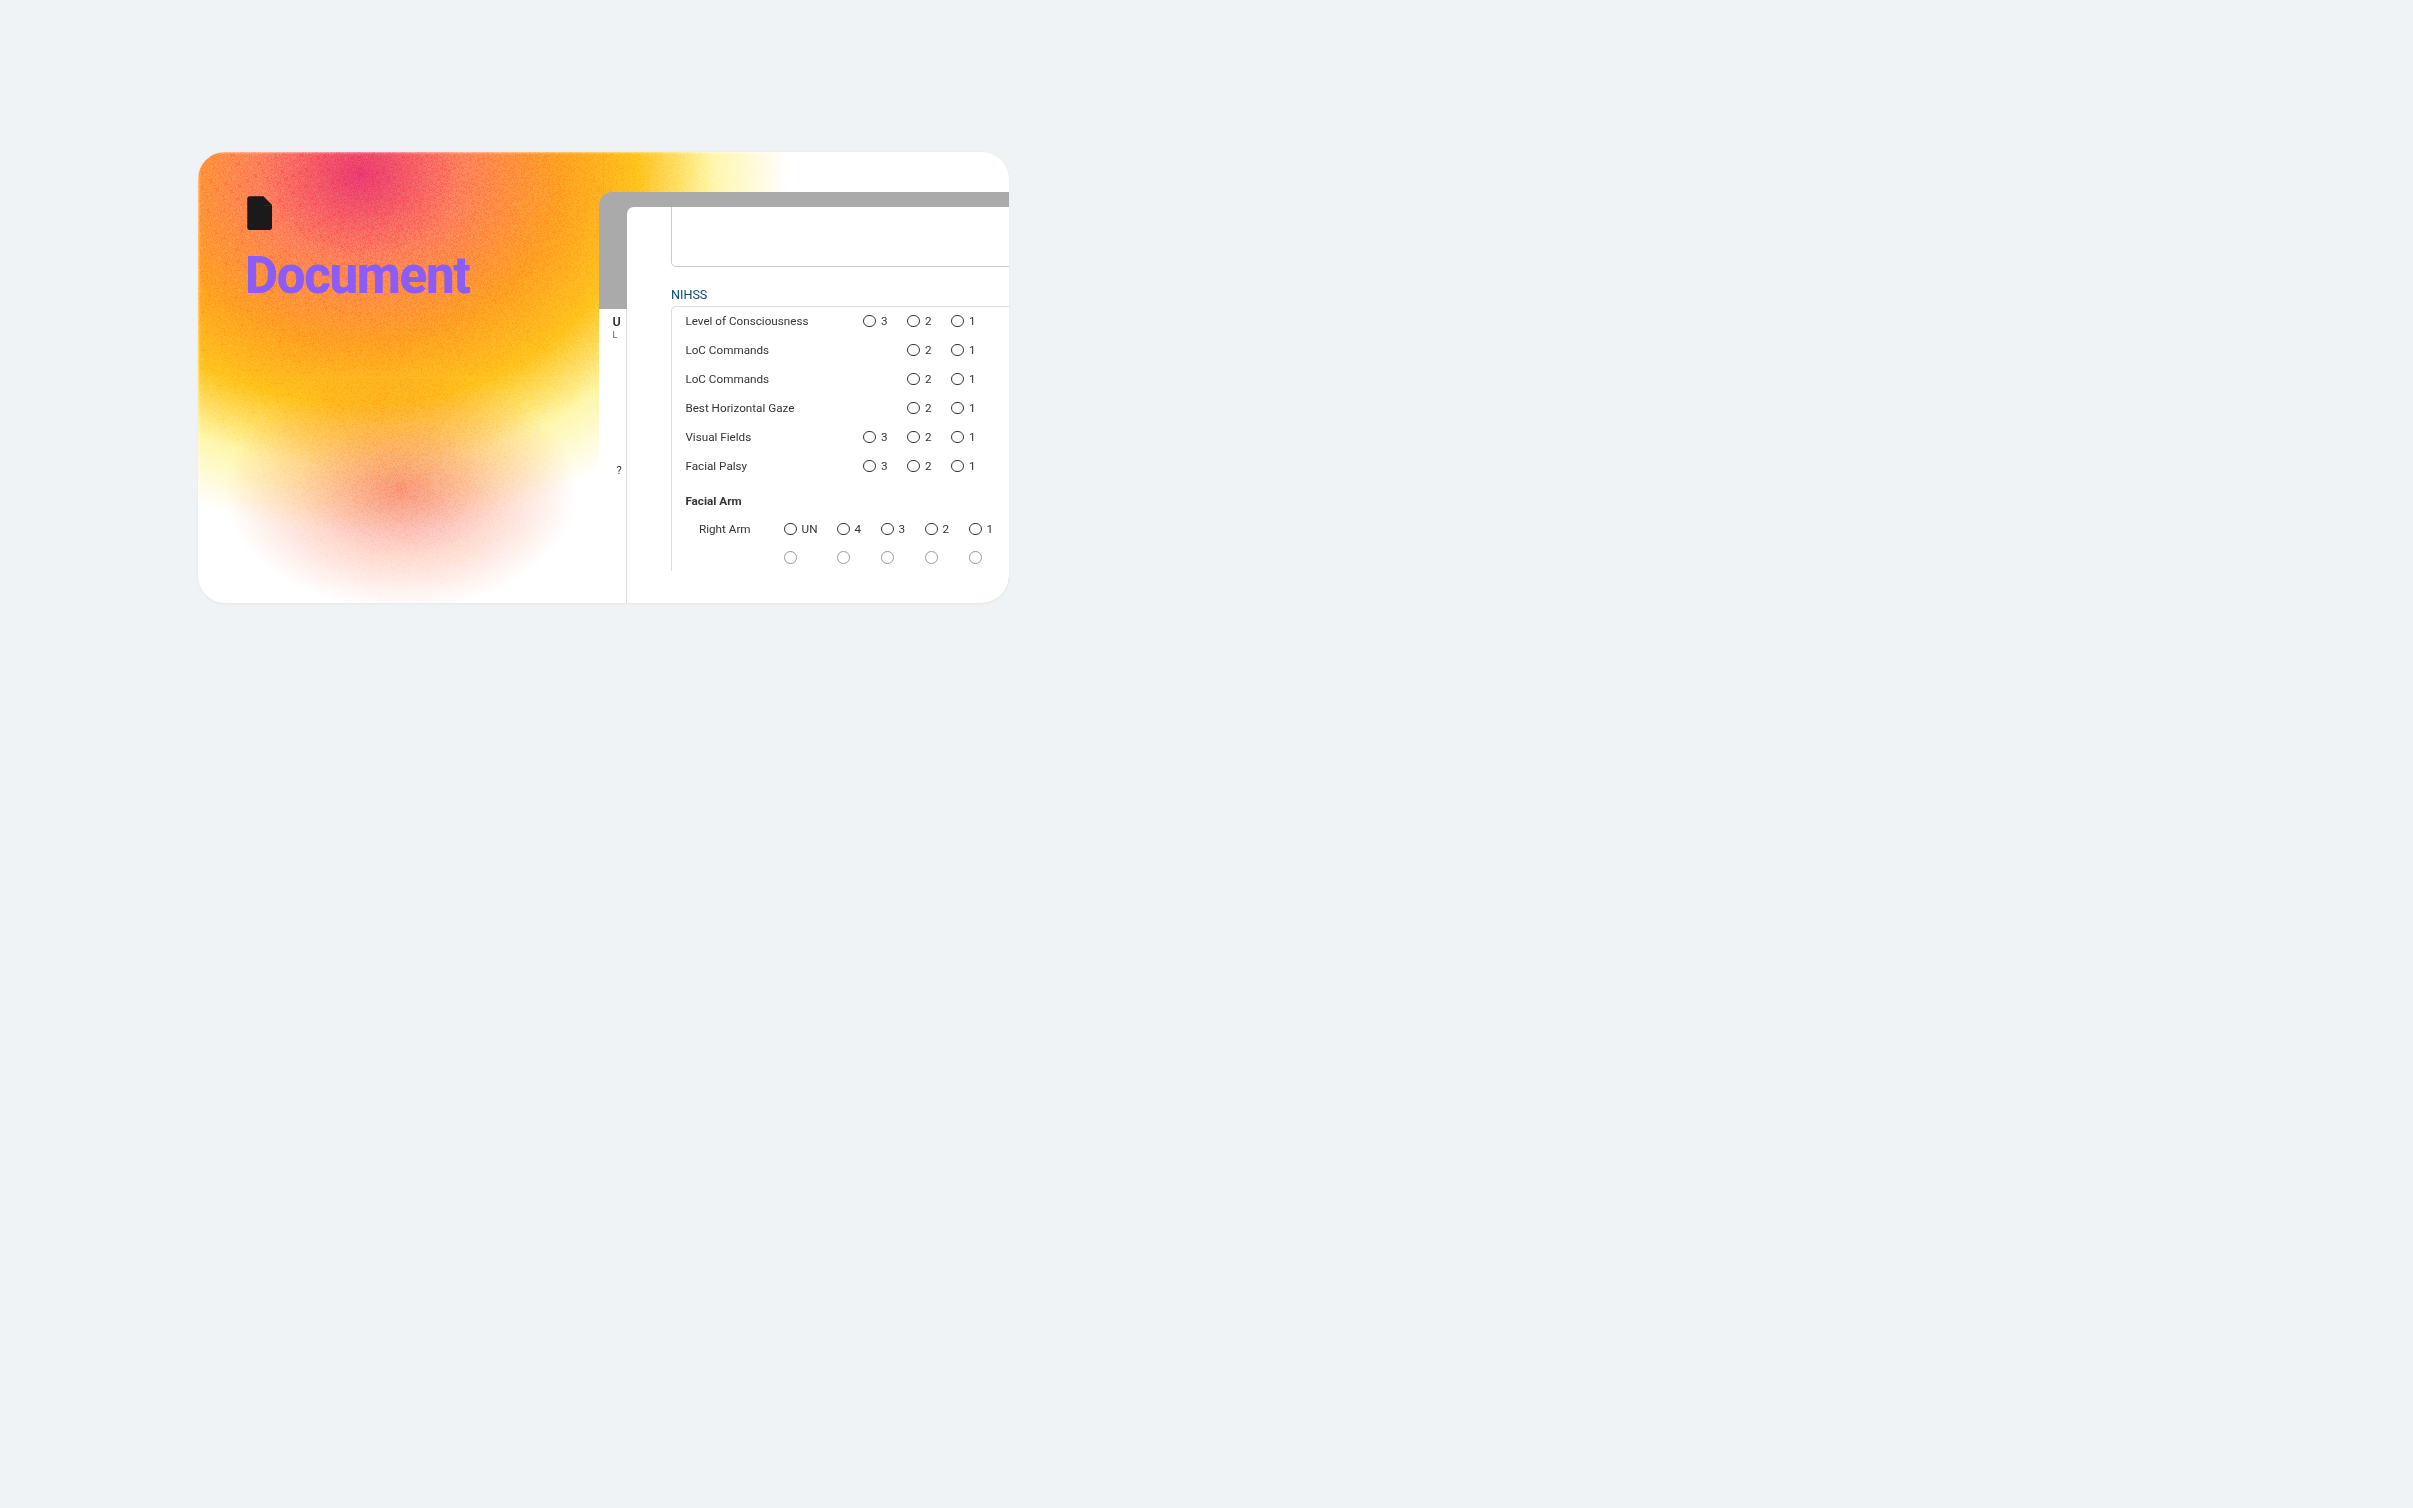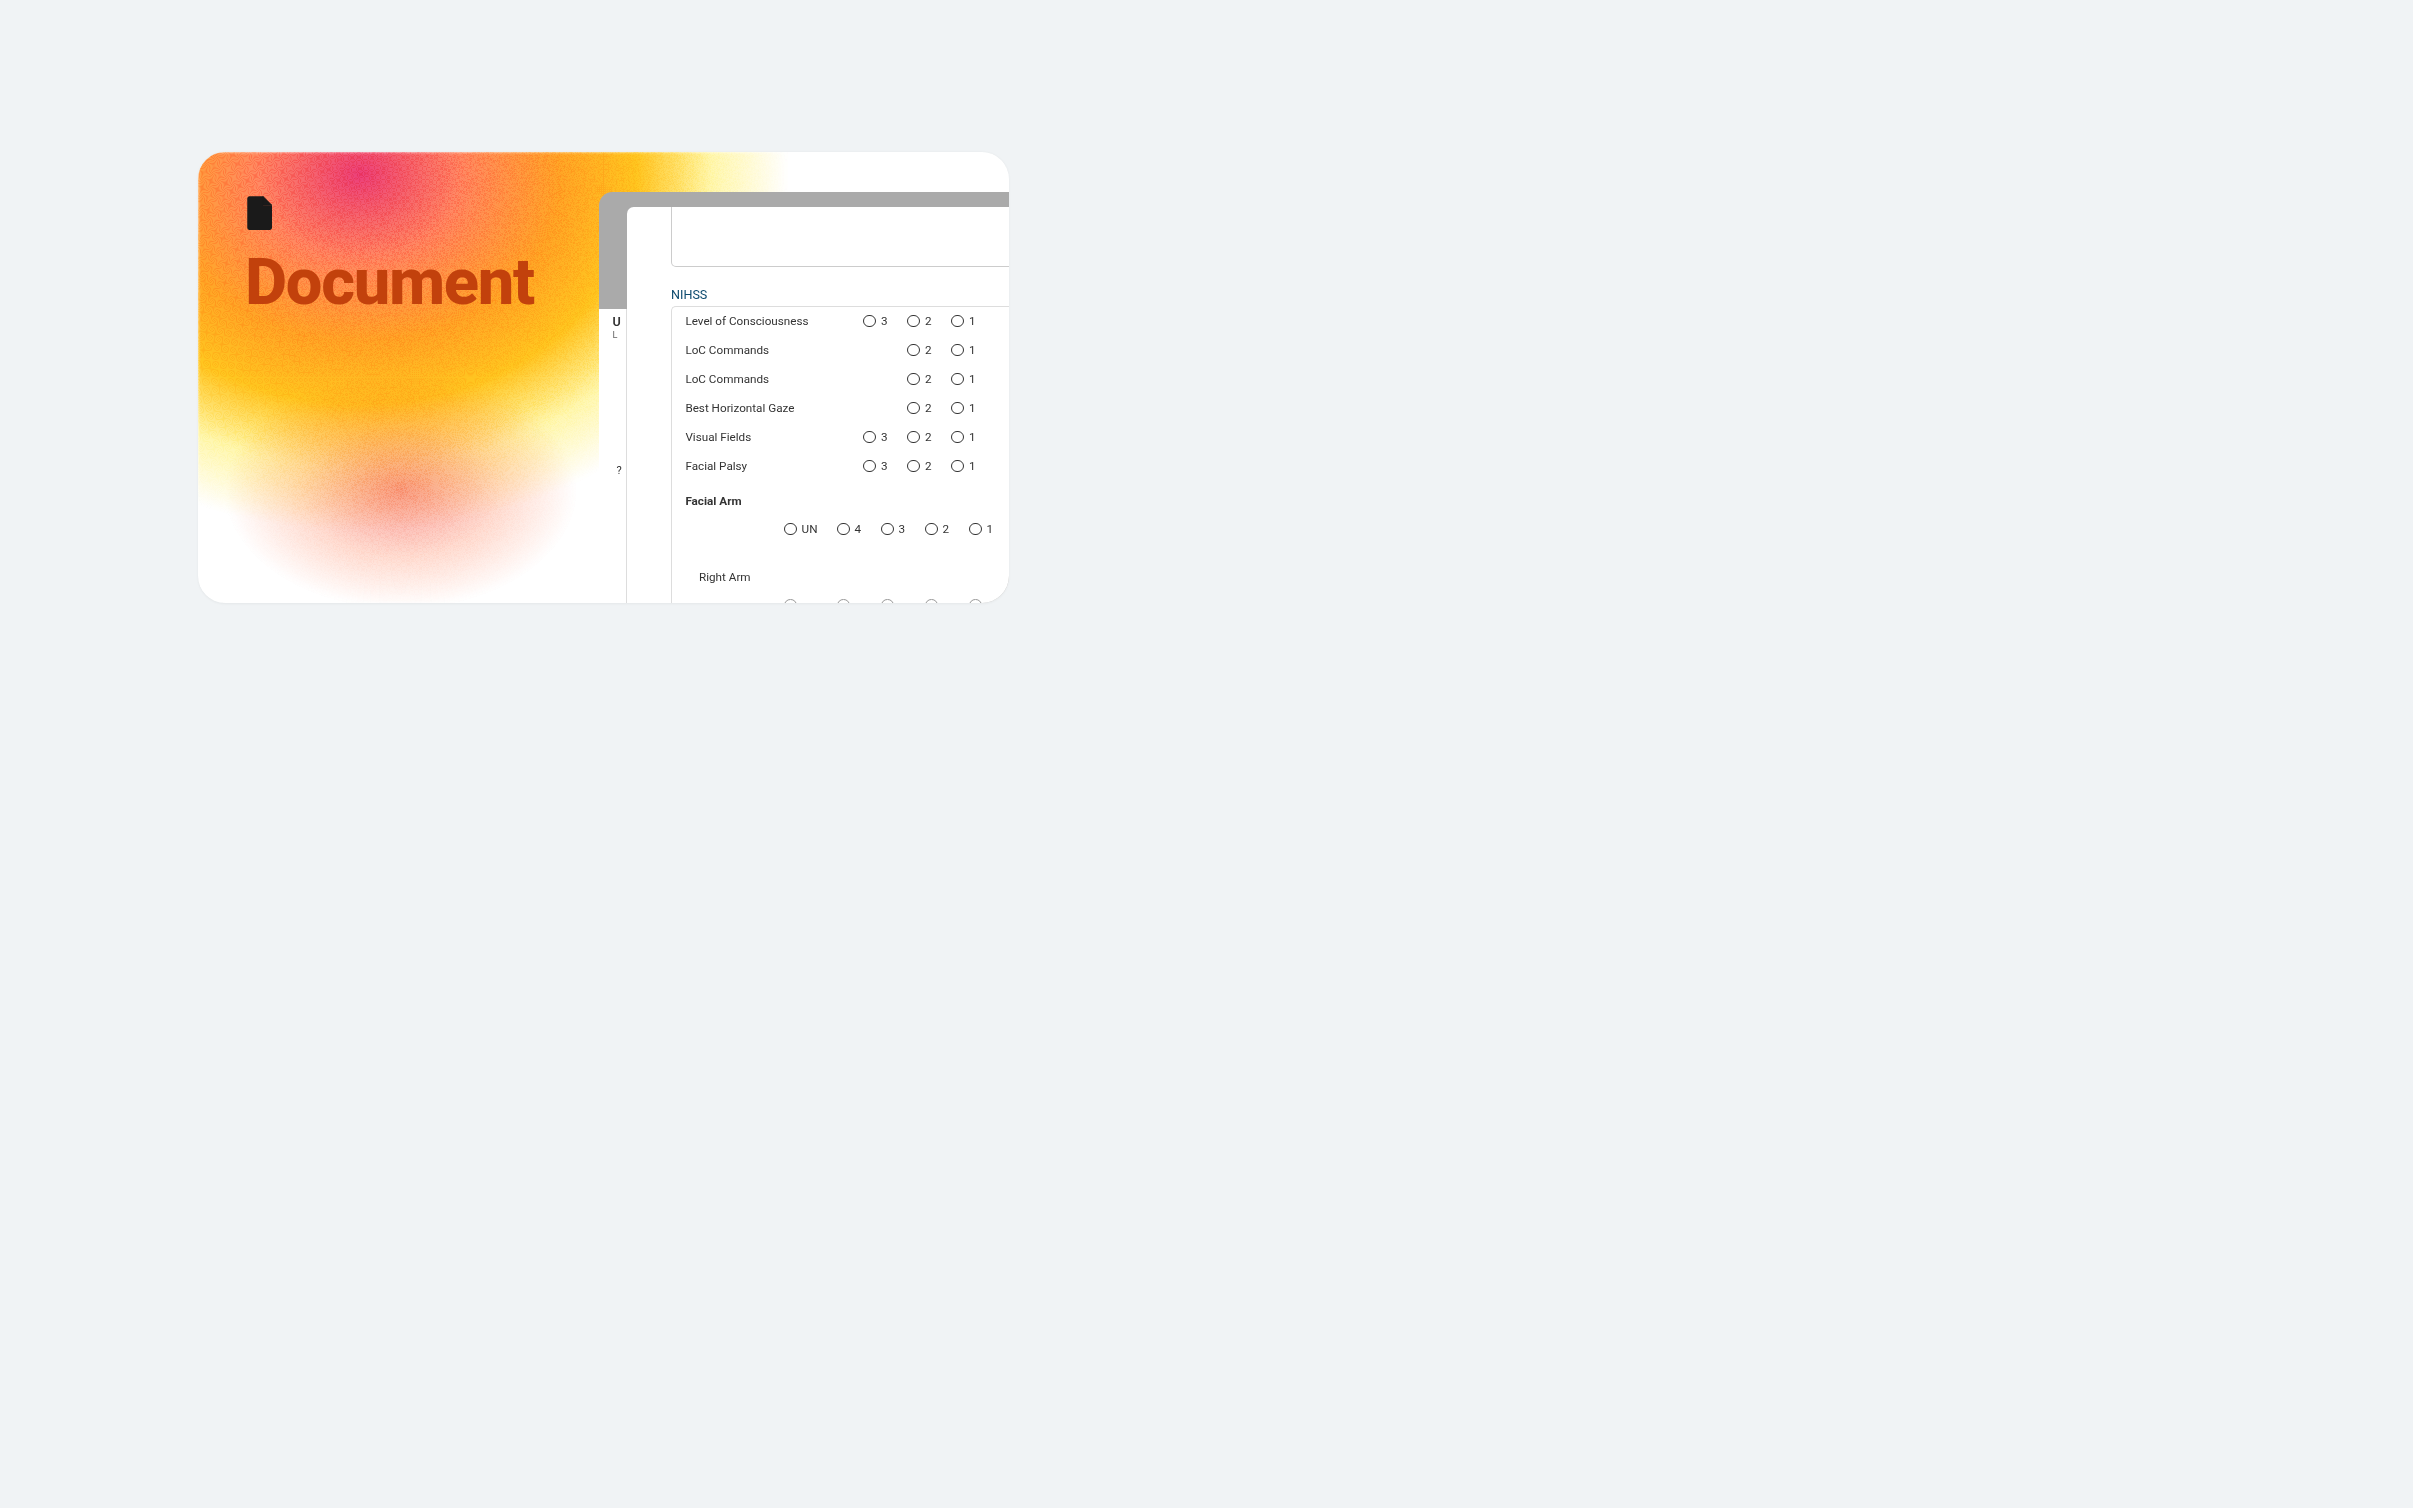--- a/index.html
+++ b/index.html
@@ -62,23 +62,23 @@
       width: 335px;
     }
     
     .doc-icon {
       width: 27px;
       height: 34px;
       margin-bottom: 17px;
     }
     
     .title {
-      font-size: 65px;
+      font-size: 51px;
       font-weight: 800;
-      color: #c2410c;
+      color: #8b5cf6;
       letter-spacing: -1.3px;
       margin-bottom: 20px;
       line-height: 1;
     }
     
     .description {
       font-size: 17.6px;
       color: #2a2a2a;
       line-height: 1.5;
       font-weight: 400;
@@ -198,21 +198,20 @@
     .form-row.indented {
       padding-left: 27px;
     }
     
     .row-label {
       flex: 0 0 178px;
     }
     
     .form-row.indented .row-label {
       flex: 0 0 85px;
-      margin-top: 48px;
     }
     
     .radio-group {
       display: flex;
       align-items: center;
       gap: 0;
     }
     
     .radio-cell {
       display: flex;

